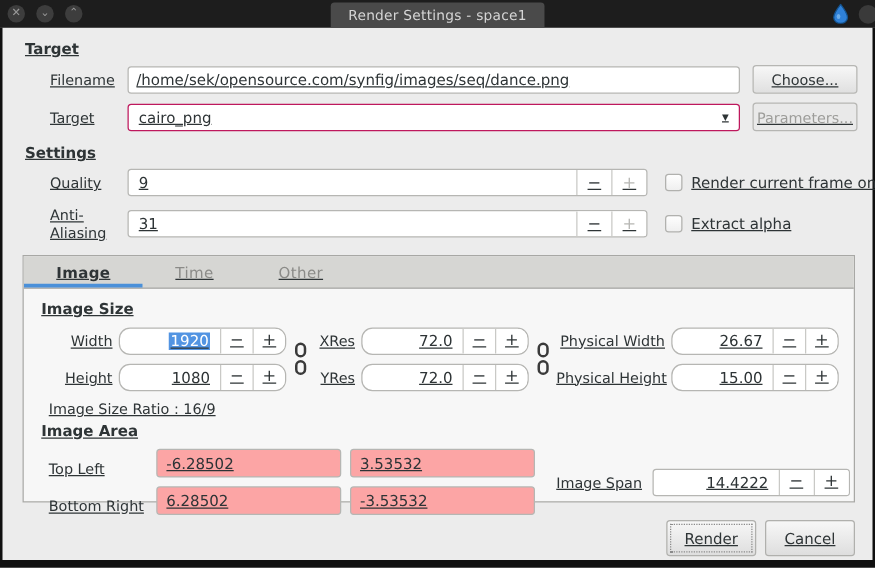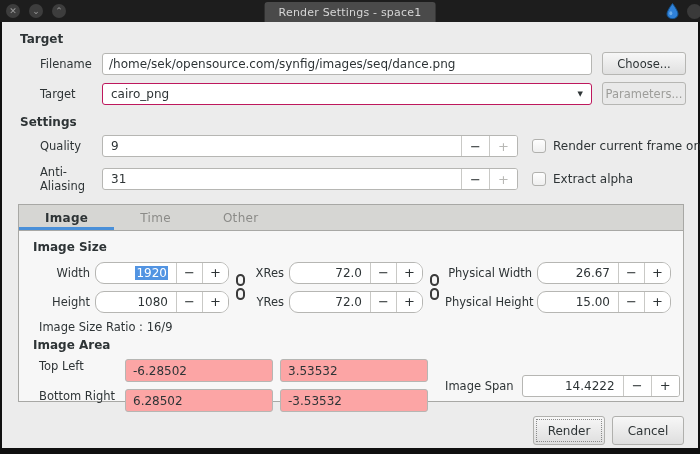--- a/index.html
+++ b/index.html
@@ -44,20 +44,21 @@
     background: #3a3a3a; border: none; margin-right: -4px;
   }
   
   .dialog {
     flex: 1 1 auto;
     background: #ececec;
     border-left: 2px solid #101010;
     border-right: 2px solid #101010;
     display: flex; flex-direction: column;
     padding: 7px 12px 0 16px;
+    text-decoration: underline;
   }
   .section-title { font-weight: bold; margin: 3px 0 6px 2px; }
   .frow { display: flex; align-items: center; margin: 0 0 7px 0; }
   .frow .lbl { width: 62px; flex: 0 0 auto; margin-left: 22px; font-size: 11.5px; }
   .text-input {
     flex: 1 1 auto; height: 22px;
     background: #fff; border: 1px solid #b6b6b3; border-radius: 3px;
     padding: 0 6px; font: inherit; color: #2e3436; outline: none;
   }
   .side-btn {
@@ -141,21 +142,21 @@
     width: 26px; display: flex; flex-direction: column;
     align-items: center; justify-content: center; gap: 2px;
   }
   .chain .link {
     width: 9px; height: 12px; border: 2.5px solid #3a3a3a; border-radius: 5px;
   }
   .ratio-line { margin: 7px 0 4px 8px; font-size: 11.5px; }
   
   .area-wrap { display: flex; align-items: center; }
   .area-left { display: flex; flex-direction: column; gap: 7px; }
-  .area-row { display: flex; align-items: flex-start; }
+  .area-row { display: flex; align-items: flex-end; }
   .area-row .albl { width: 86px; font-size: 11.5px; margin-left: 8px; }
   .area-input { width: 148px; height: 23px; margin-right: 7px;
     background: #fca5a5; border: 1px solid #b6b6b3; border-radius: 3px;
     padding: 0 7px; font: inherit; color: #2e3436; outline: none; }
   .span-group { display: flex; align-items: center; margin-left: 10px; }
   .span-group .albl { font-size: 11.5px; margin-right: 8px; white-space: nowrap; }
   .spin.span-spin { width: 158px; }
   
   .footer {
     margin-top: auto; flex: 0 0 auto;

